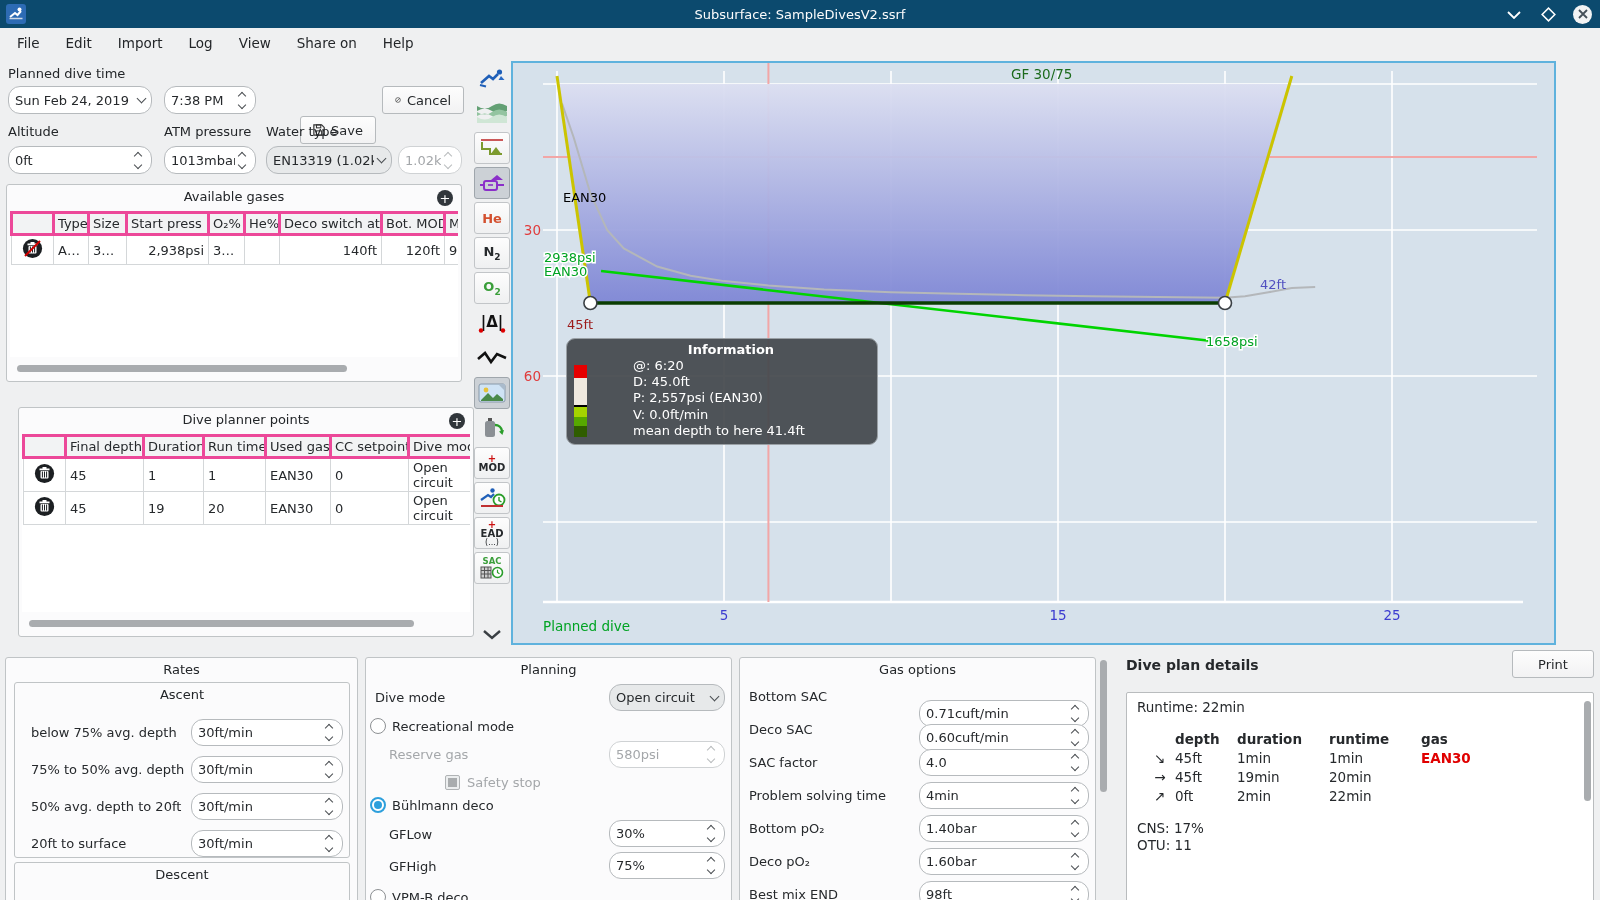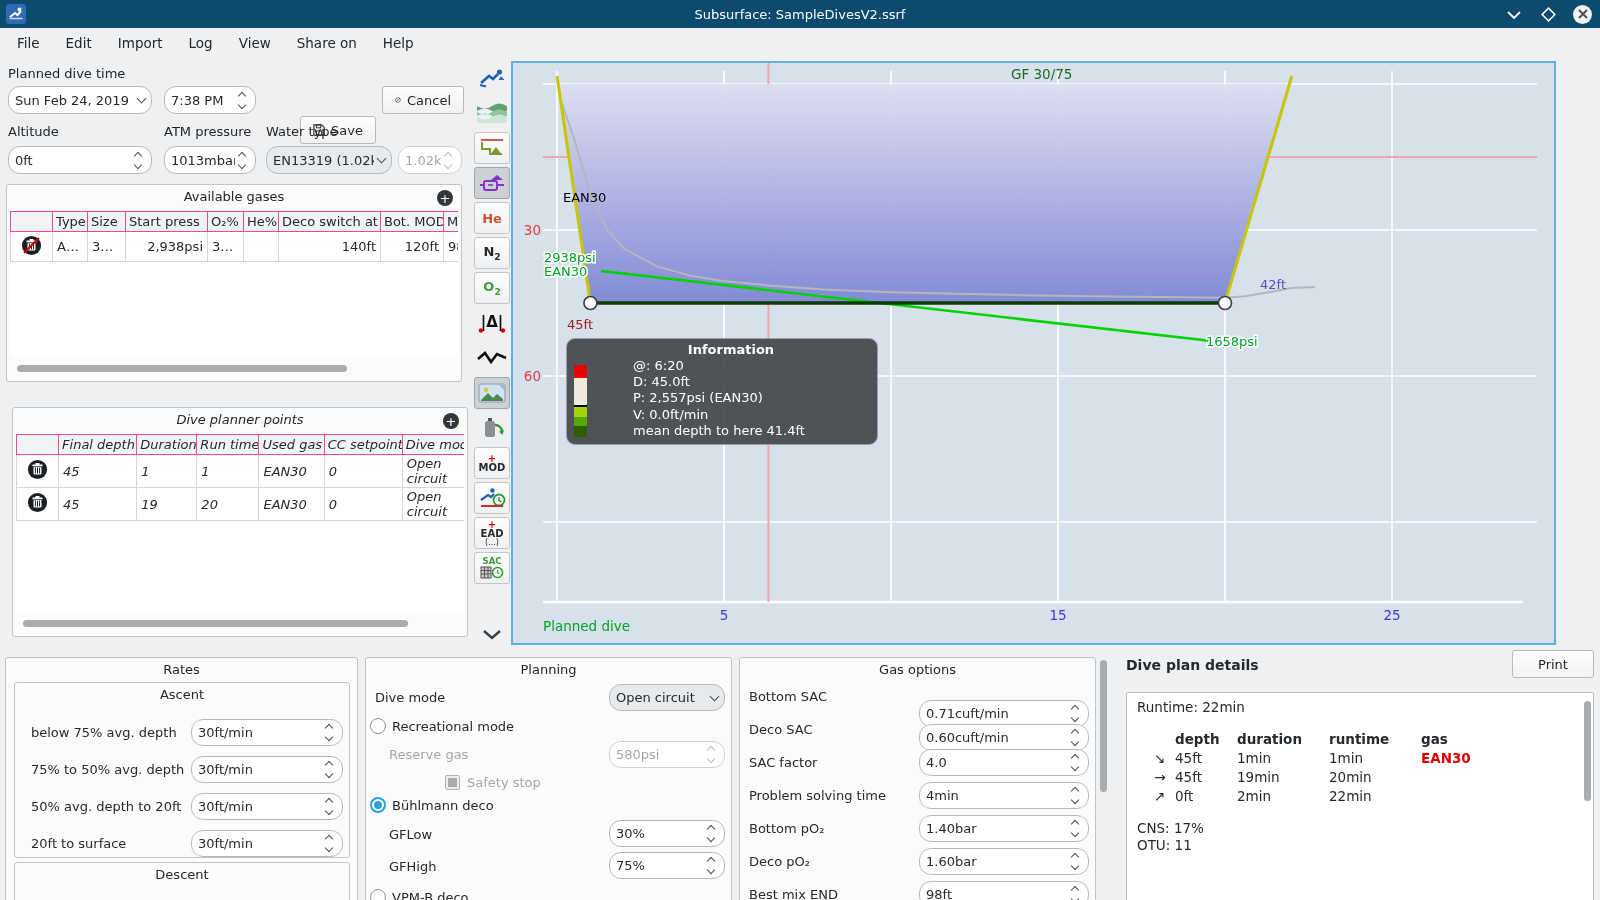--- a/index.html
+++ b/index.html
@@ -34,21 +34,21 @@
   .disabled{color:#a4a7aa;}
   .field.disabled-f{border-color:#cfd2d4;color:#a4a7aa;}
   .field.disabled-f .chev{border-color:#b9bcbe;}
   
   .gbox{position:absolute;background:#fbfbfc;border:1px solid #c0c4c6;border-radius:3px;}
   .gbox>.gtitle{text-align:center;padding-top:4px;font-size:13px;color:#232629;}
   .plus-btn{position:absolute;right:8px;top:5px;width:16px;height:16px;border-radius:50%;background:#31363b;
     color:#fff;display:flex;align-items:center;justify-content:center;font-size:13px;line-height:1;}
   
   .ttable{border-collapse:collapse;table-layout:fixed;background:#fff;font-size:13px;}
-  .ttable th{background:#f2f3f4;font-weight:normal;border:1px solid #ec4899;padding:2px 3px;
+  .ttable th{background:#f2f3f4;font-weight:normal;border:3px solid #ec4899;padding:2px 3px;
     white-space:nowrap;overflow:hidden;text-align:left;}
   .ttable td{border:1px solid #d4d7d9;padding:1px 4px;white-space:normal;overflow:hidden;line-height:15px;}
   .t-clip{position:absolute;overflow:hidden;background:#fff;}
   .hscroll{position:absolute;height:7px;border-radius:4px;background:#a9acaf;}
   .vscroll{position:absolute;width:7px;border-radius:4px;background:#a9acaf;}
   
   #side-toolbar{position:absolute;left:472px;top:58px;width:40px;height:590px;}
   .tool-btn{position:absolute;left:2px;width:36px;height:32px;border-radius:3px;display:flex;
     align-items:center;justify-content:center;font-size:13px;background:linear-gradient(#fdfdfd,#eff0f1);
     border:1px solid #c2c5c8;}
@@ -218,21 +218,21 @@
               <td style="text-align:right">140ft</td>
               <td style="text-align:right">120ft</td>
               <td style="text-align:left">98f</td>
             </tr>
           </tbody>
         </table>
     </div>
     <div class="hscroll" style="left:10px;bottom:9px;width:330px;"></div>
   </div>
 
-  <div class="gbox" style="left:12px;top:349px;width:456px;height:230px;font-style:italic;">
+  <div class="gbox" style="left:18px;top:349px;width:456px;height:230px;">
     <div class="gtitle">Dive planner points</div>
     <div class="plus-btn">+</div>
     <div class="t-clip" style="left:3px;right:3px;top:26px;bottom:24px;">
       <table class="ttable" id="points-table" style="width:462px;">
           <tbody>
             <tr>
               <th style="width:42px"></th>
               <th style="width:78px">Final depth</th>
               <th style="width:60px">Duration</th>
               <th style="width:62px">Run time</th>

